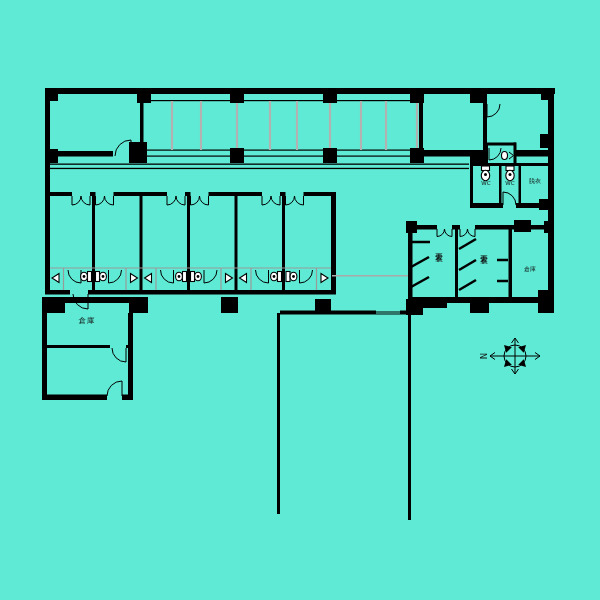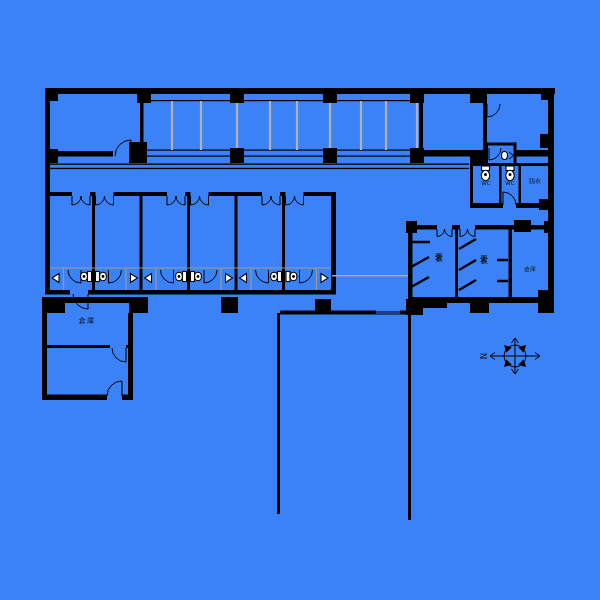--- a/index.html
+++ b/index.html
@@ -1,16 +1,16 @@
 <!DOCTYPE html>
 <html><head>
 <meta charset="utf-8">
 <style>
   html,body{margin:0;padding:0;background:#fff;}
-  #stage{position:relative;width:600px;height:600px;background:#3b82f6;font-family:"DejaVu Sans",sans-serif;color:#111;overflow:hidden;}
+  #stage{position:relative;width:600px;height:600px;background:#5eead4;font-family:"DejaVu Sans",sans-serif;color:#111;overflow:hidden;}
   #plan{position:absolute;left:0;top:0;}
   .w{fill:#000;}
   .thin{fill:#000;}
   .door{fill:none;stroke:#000;stroke-width:1;}
   .fix{fill:#fff;stroke:#000;stroke-width:1.1;}
   .gline{stroke:#b2b2b2;stroke-width:2.2;}
   .sline{stroke:#9a9a9a;stroke-width:1.2;}
   .hook{stroke:#000;stroke-width:2.5;}
   .cmp{fill:none;stroke:#000;stroke-width:1;}
   .lab{position:absolute;font-size:7.5px;letter-spacing:1px;text-align:center;white-space:nowrap;}

